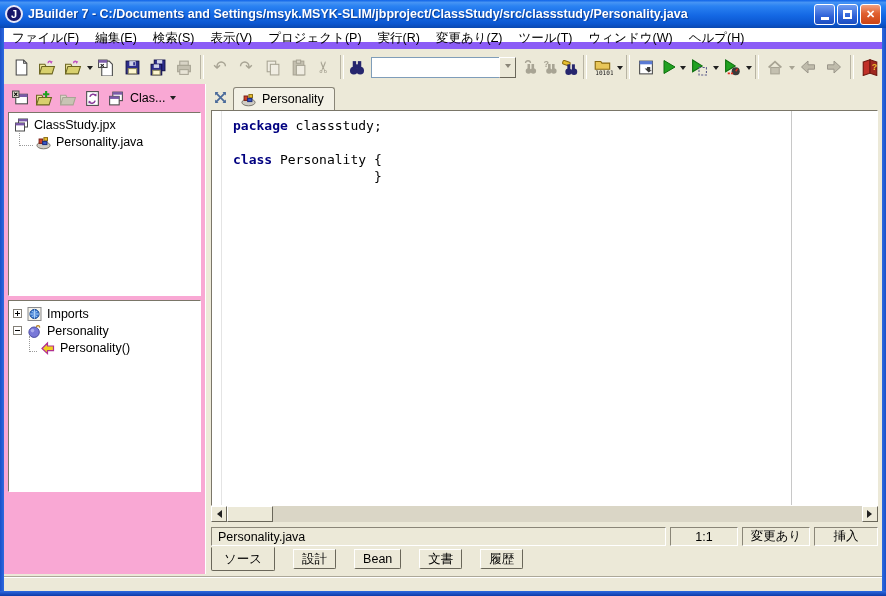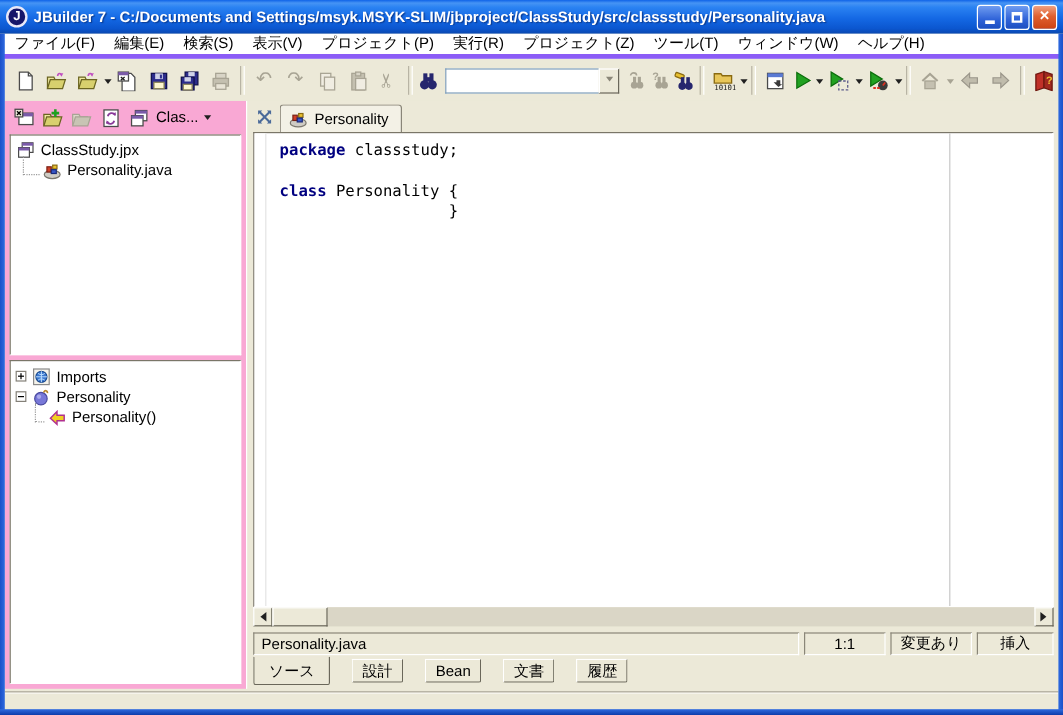--- a/index.html
+++ b/index.html
@@ -24,21 +24,21 @@
   .title-text { color:#fff; font-weight:bold; font-size:12.5px; text-shadow:1px 1px 1px #0a3a90; white-space:nowrap; overflow:hidden; flex:1; }
   .win-btns { display:flex; gap:2px; }
   .wbtn { width:21px; height:21px; border-radius:3px; border:1px solid #fff; color:#fff; font-size:11px; font-weight:bold;
     display:flex; align-items:center; justify-content:center; line-height:1; }
   .wbtn.min, .wbtn.max { background:linear-gradient(180deg,#6f9cf0,#2e62d8 60%,#1c4ec0); }
   .wbtn.close { background:linear-gradient(180deg,#f0a080,#e06030 45%,#cc4314); }
   .min-glyph { width:8px; height:3px; background:#fff; margin-top:9px; }
   .max-glyph { width:9px; height:9px; border:2px solid #fff; border-top-width:3px; }
   
   .menubar { position:absolute; left:0; top:28px; width:886px; height:21px; background:#fff;
-    border-bottom:4px solid #8b5cf6; display:flex; align-items:center; padding-left:4px; z-index:55; }
+    border-bottom:7px solid #8b5cf6; display:flex; padding-left:4px; z-index:55; }
   .menu-item { padding:2px 8px; font-size:12.5px; white-space:nowrap; }
   
   .toolbar { position:absolute; left:4px; top:50px; width:878px; height:34px; background:#ece9d8;
     display:flex; align-items:center; padding:0 4px; z-index:55; }
   .tbtn { width:26px; height:26px; display:flex; align-items:center; justify-content:center; flex:none; }
   .tbtn.narrow { width:20px; }
   .sep { width:4px; height:24px; border-left:1px solid #b8b4a4; border-right:1px solid #fff; margin:0 3px; flex:none; }
   .dd { width:0; height:0; border:3px solid transparent; border-top:4px solid #202020; margin-left:1px; margin-top:4px; flex:none; }
   .dd.dis { border-top-color:#a8a494; }
   .uni { font-size:16px; line-height:1; }
@@ -47,21 +47,21 @@
   .combo input { width:128px; height:21px; border:1px solid #7f9db9; border-right:none; font-size:12px; padding:0 3px; outline:none; }
   .combo .arrow-btn { width:17px; height:21px; background:#ece9d8; border:1px solid; border-color:#fff #6a675a #6a675a #fff;
     display:flex; align-items:center; justify-content:center; }
   .combo .arrow-btn .dd { margin:0; border-top-color:#8a8678; }
   
   .left-col { position:absolute; left:4px; top:84px; width:201px; bottom:22px; background:#f9a8d4; }
   .proj-toolbar { height:28px; display:flex; align-items:center; padding:0 4px; }
   .proj-toolbar .tbtn { width:24px; height:24px; }
   .panel { position:absolute; left:4px; width:193px; background:#fff; border:1px solid; border-color:#7a7668 #fff #fff #7a7668; overflow:hidden; }
   .tree1 { top:28px; height:184px;text-align:center; }
-  .tree2 { top:216px; height:270px; }
+  .tree2 { top:216px; height:192px; }
   .tree-row { display:flex; align-items:center; height:17px; font-size:12.5px; white-space:nowrap; padding-left:4px; }
   .indent { width:16px; flex:none; }
   .elbow { width:14px; height:16px; border-left:1px dotted #9a9a9a; border-bottom:1px dotted #9a9a9a; margin:0 2px 8px 6px; flex:none; }
   .expander { width:9px; height:9px; border:1px solid #848078; background:#fff; position:relative; margin-right:4px; flex:none; }
   .expander::before { content:""; position:absolute; left:1px; top:3px; width:5px; height:1px; background:#000; }
   .expander.plus::after { content:""; position:absolute; left:3px; top:1px; width:1px; height:5px; background:#000; }
   .ticon { width:17px; height:16px; margin-right:4px; flex:none; }
   .editor-col { position:absolute; left:205px; top:84px; width:677px; bottom:22px; background:#ece9d8; border-left:1px solid #fff; }
   
   .tabrow { height:26px; display:flex; align-items:flex-end; padding-left:4px; position:relative; }
@@ -122,21 +122,21 @@
   </span>
 </div>
 
 <div class="menubar">
   <span class="menu-item">ファイル(F)</span>
   <span class="menu-item">編集(E)</span>
   <span class="menu-item">検索(S)</span>
   <span class="menu-item">表示(V)</span>
   <span class="menu-item">プロジェクト(P)</span>
   <span class="menu-item">実行(R)</span>
-  <span class="menu-item">プロジェクト(Z)</span>
+  <span class="menu-item">変更あり(Z)</span>
   <span class="menu-item">ツール(T)</span>
   <span class="menu-item">ウィンドウ(W)</span>
   <span class="menu-item">ヘルプ(H)</span>
 </div>
 
 <div class="toolbar">
   <span class="tbtn">
     <svg width="17" height="17" viewBox="0 0 16 16">
         <path d="M3 1h7l3 3v11H3z" fill="#fff" stroke="#4a4a4a"></path>
         <path d="M10 1v3h3" fill="none" stroke="#4a4a4a"></path>

